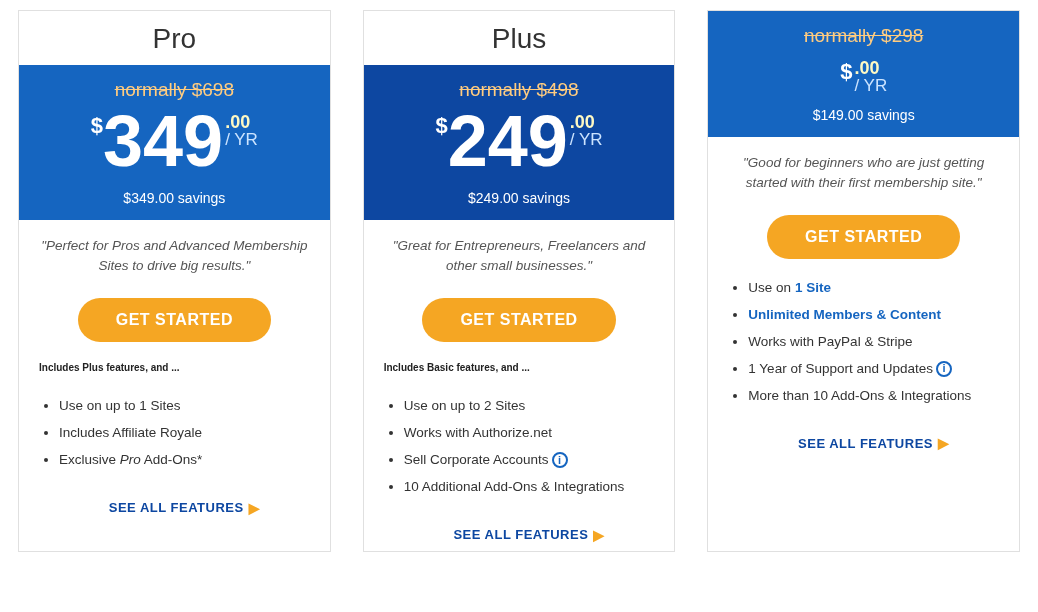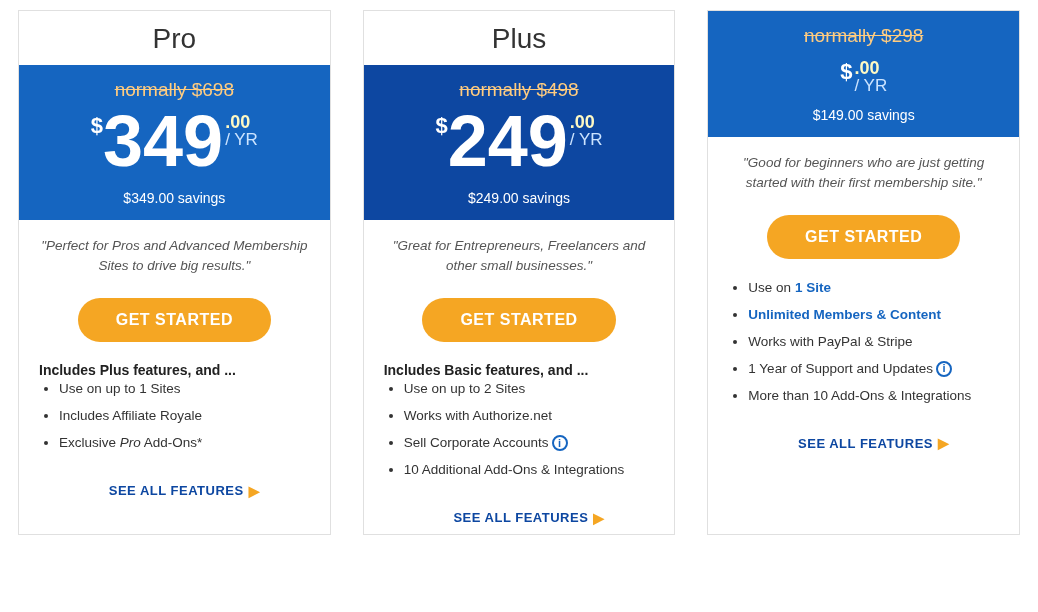--- a/index.html
+++ b/index.html
@@ -111,24 +111,24 @@
       cursor: pointer;
       margin: 6px 0 16px 0;
       letter-spacing: 0.5px;
       text-transform: uppercase;
     }
     .features-section {
       width: 100%;
       padding: 4px 20px 10px 20px;
     }
     .features-heading {
-      font-size: 14px;
+      font-size: 10px;
       font-weight: 700;
       color: #222;
-      margin-bottom: 2px;
+      margin-bottom: 24px;
     }
     .features-list {
       list-style: disc;
       padding-left: 20px;
       margin-bottom: 10px;
     }
     .features-list li {
       font-size: 13.5px;
       color: #333;
       margin-bottom: 8px;

